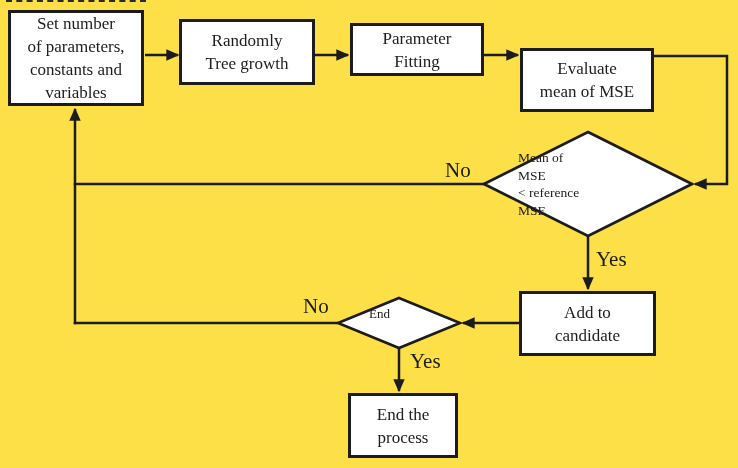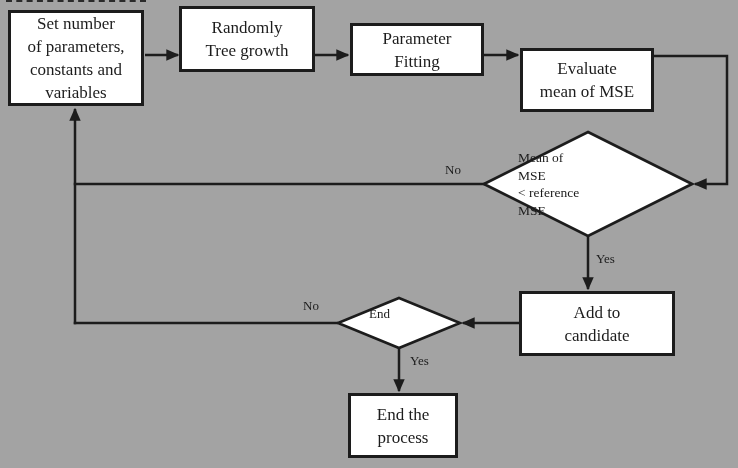--- a/index.html
+++ b/index.html
@@ -4,21 +4,21 @@
 <style>
   html, body {
     margin: 0;
     padding: 0;
     background: #ffffff;
   }
   .stage {
     position: relative;
     width: 738px;
     height: 468px;
-    background: #a3a3a3;
+    background: #fde047;
     overflow: hidden;
     font-family: "Liberation Serif", "DejaVu Serif", serif;
     color: #1c1c1c;
   }
   .edges-layer {
     position: absolute;
     left: 0; top: 0;
     width: 738px; height: 468px;
   }
   .node {
@@ -44,21 +44,21 @@
   .diamond-label.big {
     font-size: 13.5px;
     line-height: 17.5px;
   }
   .diamond-label.small {
     font-size: 13px;
     line-height: 15px;
   }
   .edge-label {
     position: absolute;
-    font-size: 13px;
+    font-size: 21px;
     line-height: 18px;
   }
   .artifact-dashes {
     position: absolute;
     left: 6px; top: 0px;
     width: 140px; height: 0px;
     border-top: 2px dashed #2a2a2a;
   }
 </style>
 </head>
@@ -90,36 +90,36 @@
     <polygon points="399,298 460,323 399,348 338,323" fill="#ffffff" stroke="#1c1c1c" stroke-width="2.6"></polygon>
   </svg>
 
   <div class="node" style="left:8px; top:10px; width:136px; height:96px;">
     <span class="node-label">Set number
 of parameters,
 constants and
 variables</span>
   </div>
 
-  <div class="node" style="left:179px; top:6px; width:136px; height:66px;">
+  <div class="node" style="left:179px; top:19px; width:136px; height:66px;">
     <span class="node-label">Randomly
 Tree growth</span>
   </div>
 
   <div class="node" style="left:350px; top:23px; width:134px; height:53px;">
     <span class="node-label">Parameter
 Fitting</span>
   </div>
 
   <div class="node" style="left:520px; top:24px; width:134px; height:64px;margin-top:24px;">
     <span class="node-label">Evaluate
 mean of MSE</span>
   </div>
 
-  <div class="node" style="left:519px; top:291px; width:156px; height:65px;">
+  <div class="node" style="left:519px; top:291px; width:137px; height:65px;">
     <span class="node-label">Add to
 candidate</span>
   </div>
 
   <div class="node" style="left:348px; top:393px; width:110px; height:65px;">
     <span class="node-label">End the
 process</span>
   </div>
 
   <div class="diamond-label big" style="left:518px; top:149px; width:140px;">Mean of

